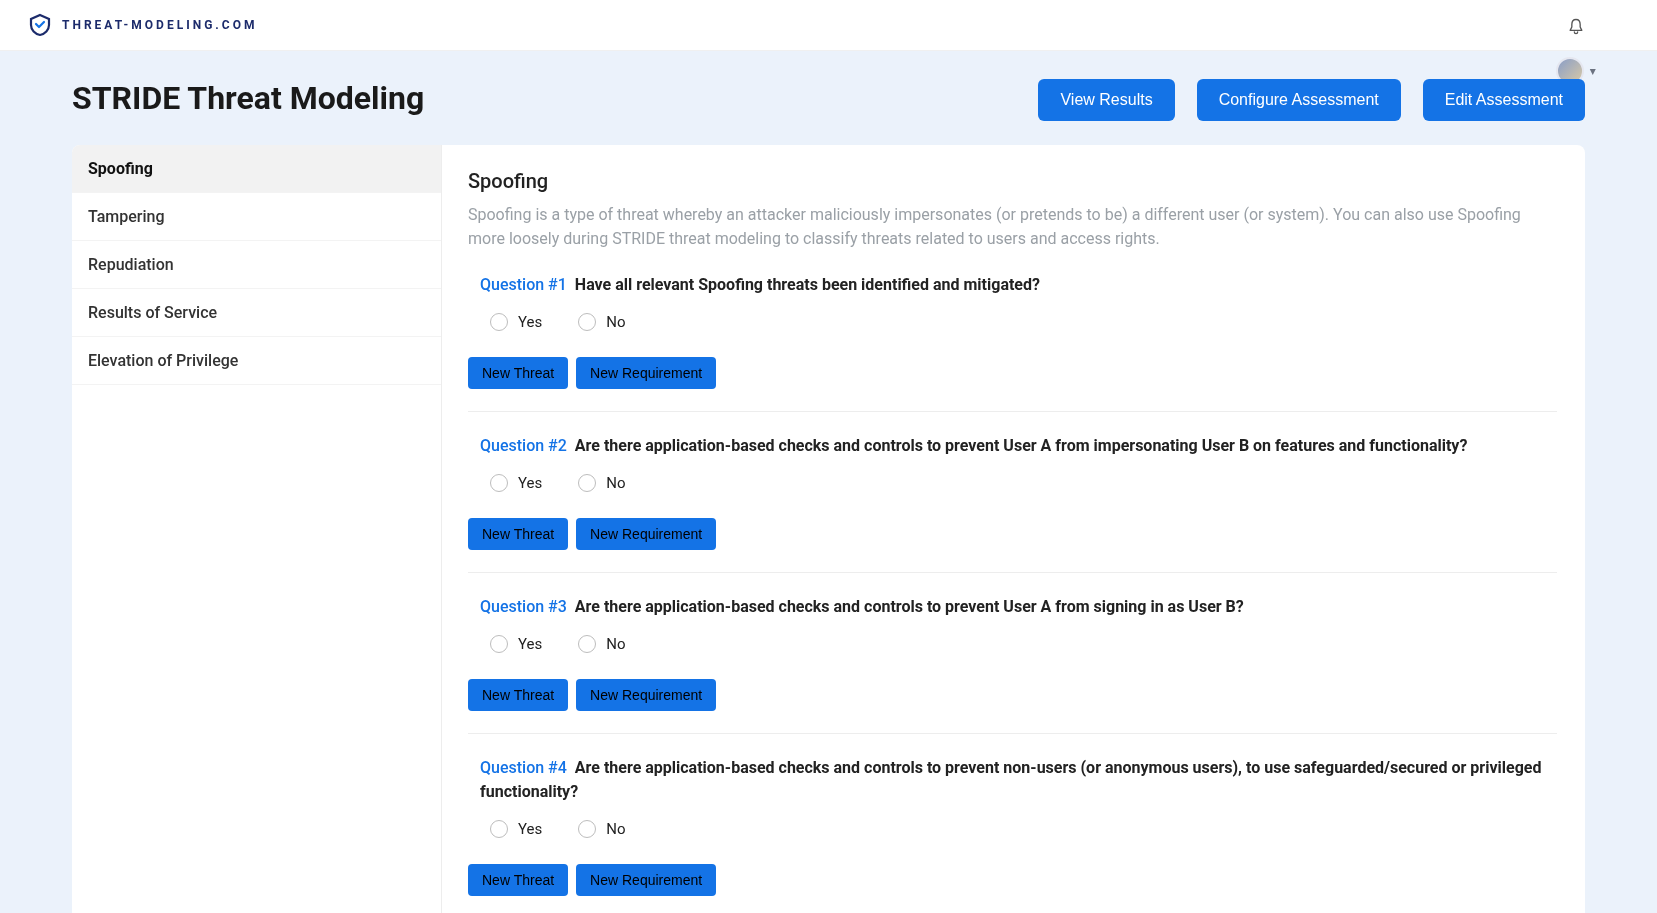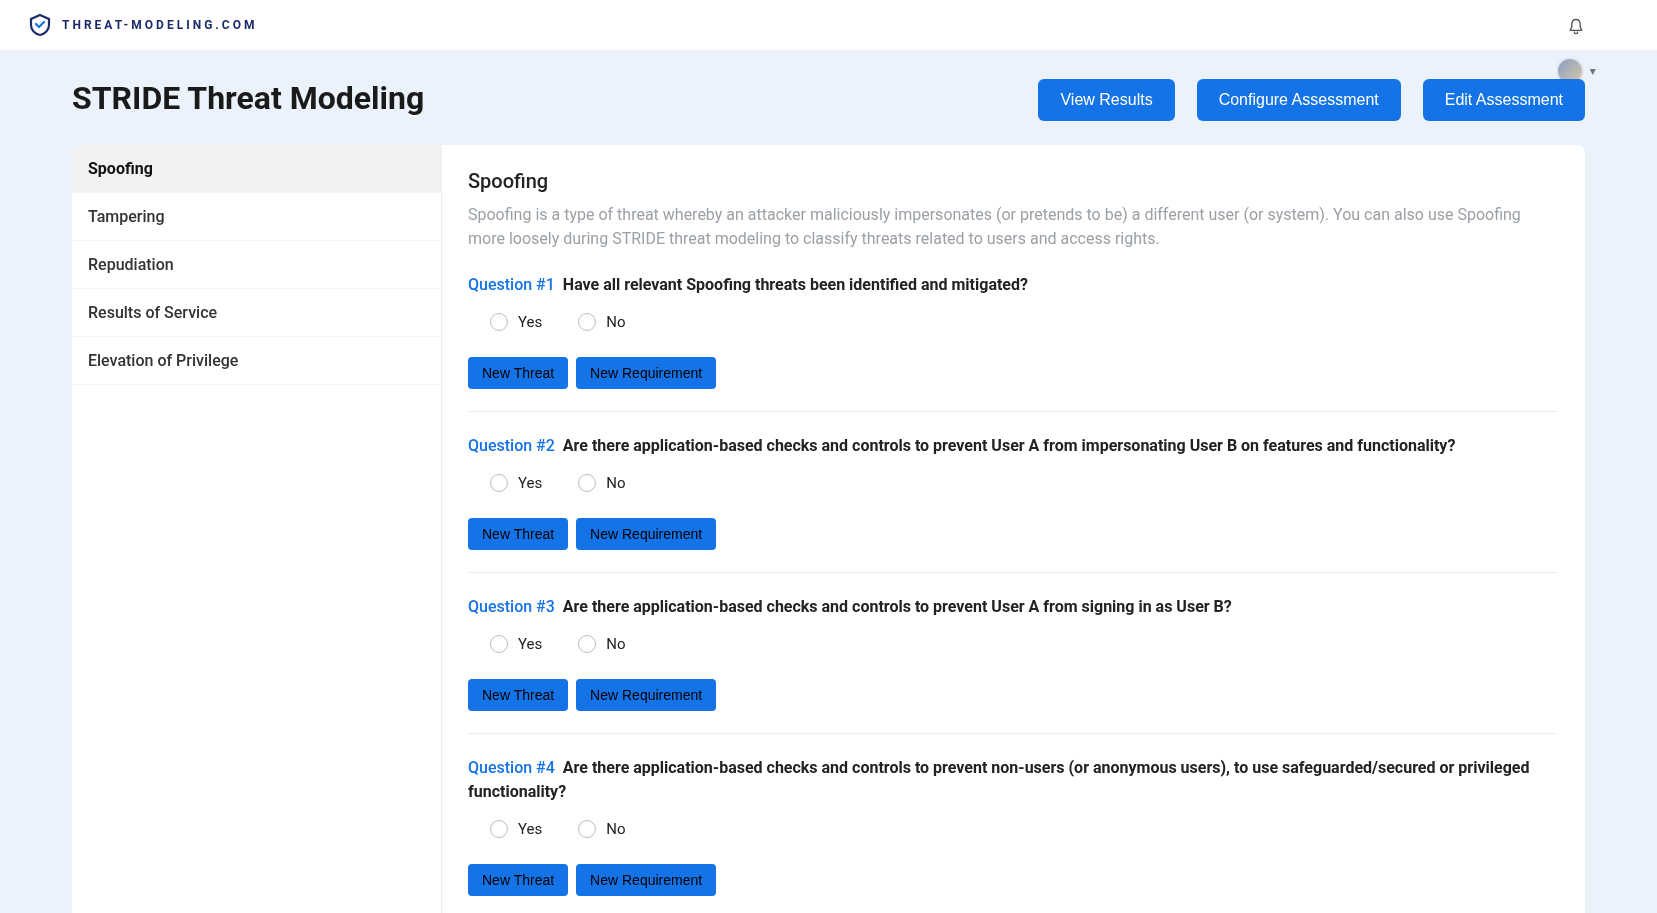--- a/index.html
+++ b/index.html
@@ -120,20 +120,21 @@
       border-bottom: 1px solid #ededed;
       margin-bottom: 22px;
     }
     .question-block:last-child { border-bottom: none; margin-bottom: 0; }
     .question-line {
       font-size: 16px;
       font-weight: 700;
       color: #222;
       margin-bottom: 16px;
       line-height: 1.5;
+      margin-left: 12px;
     }
     .question-tag {
       color: #1473e6;
       font-weight: 500;
       margin-right: 4px;
     }
     .radio-row {
       display: flex;
       align-items: center;
       gap: 36px;

